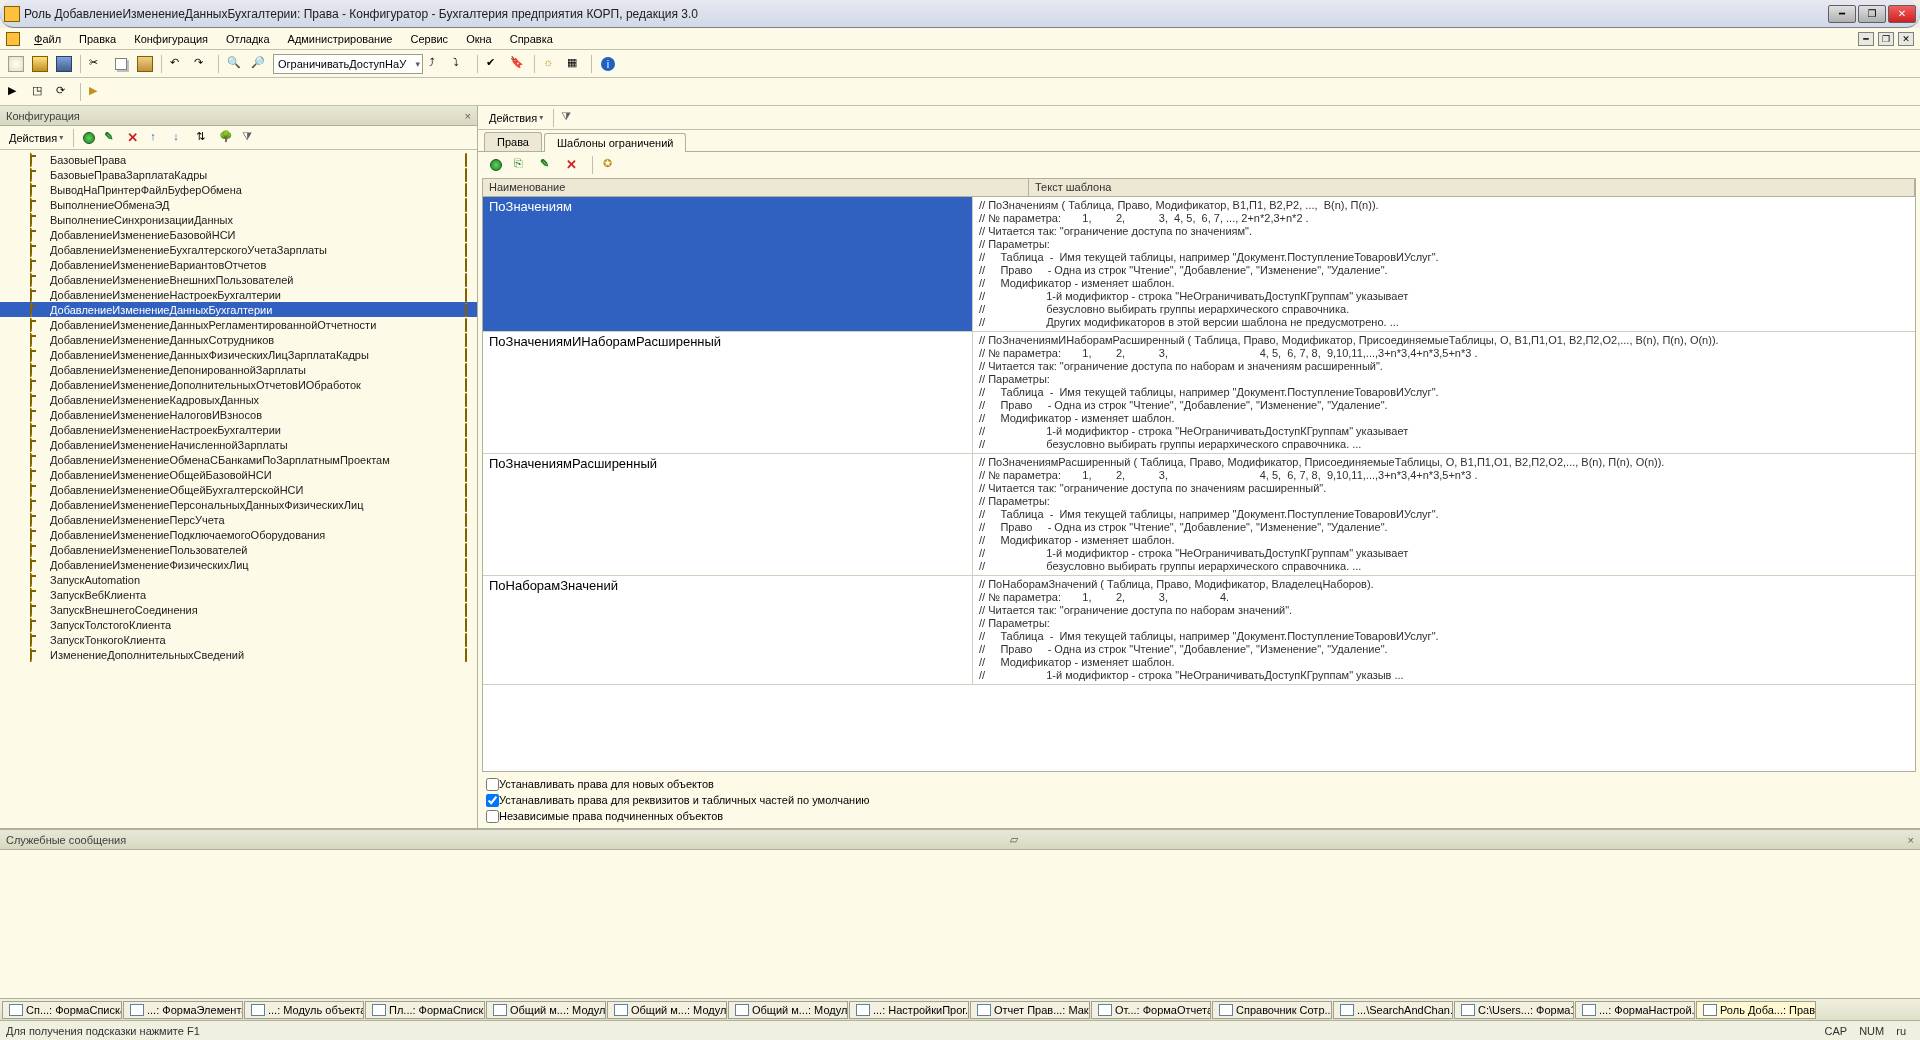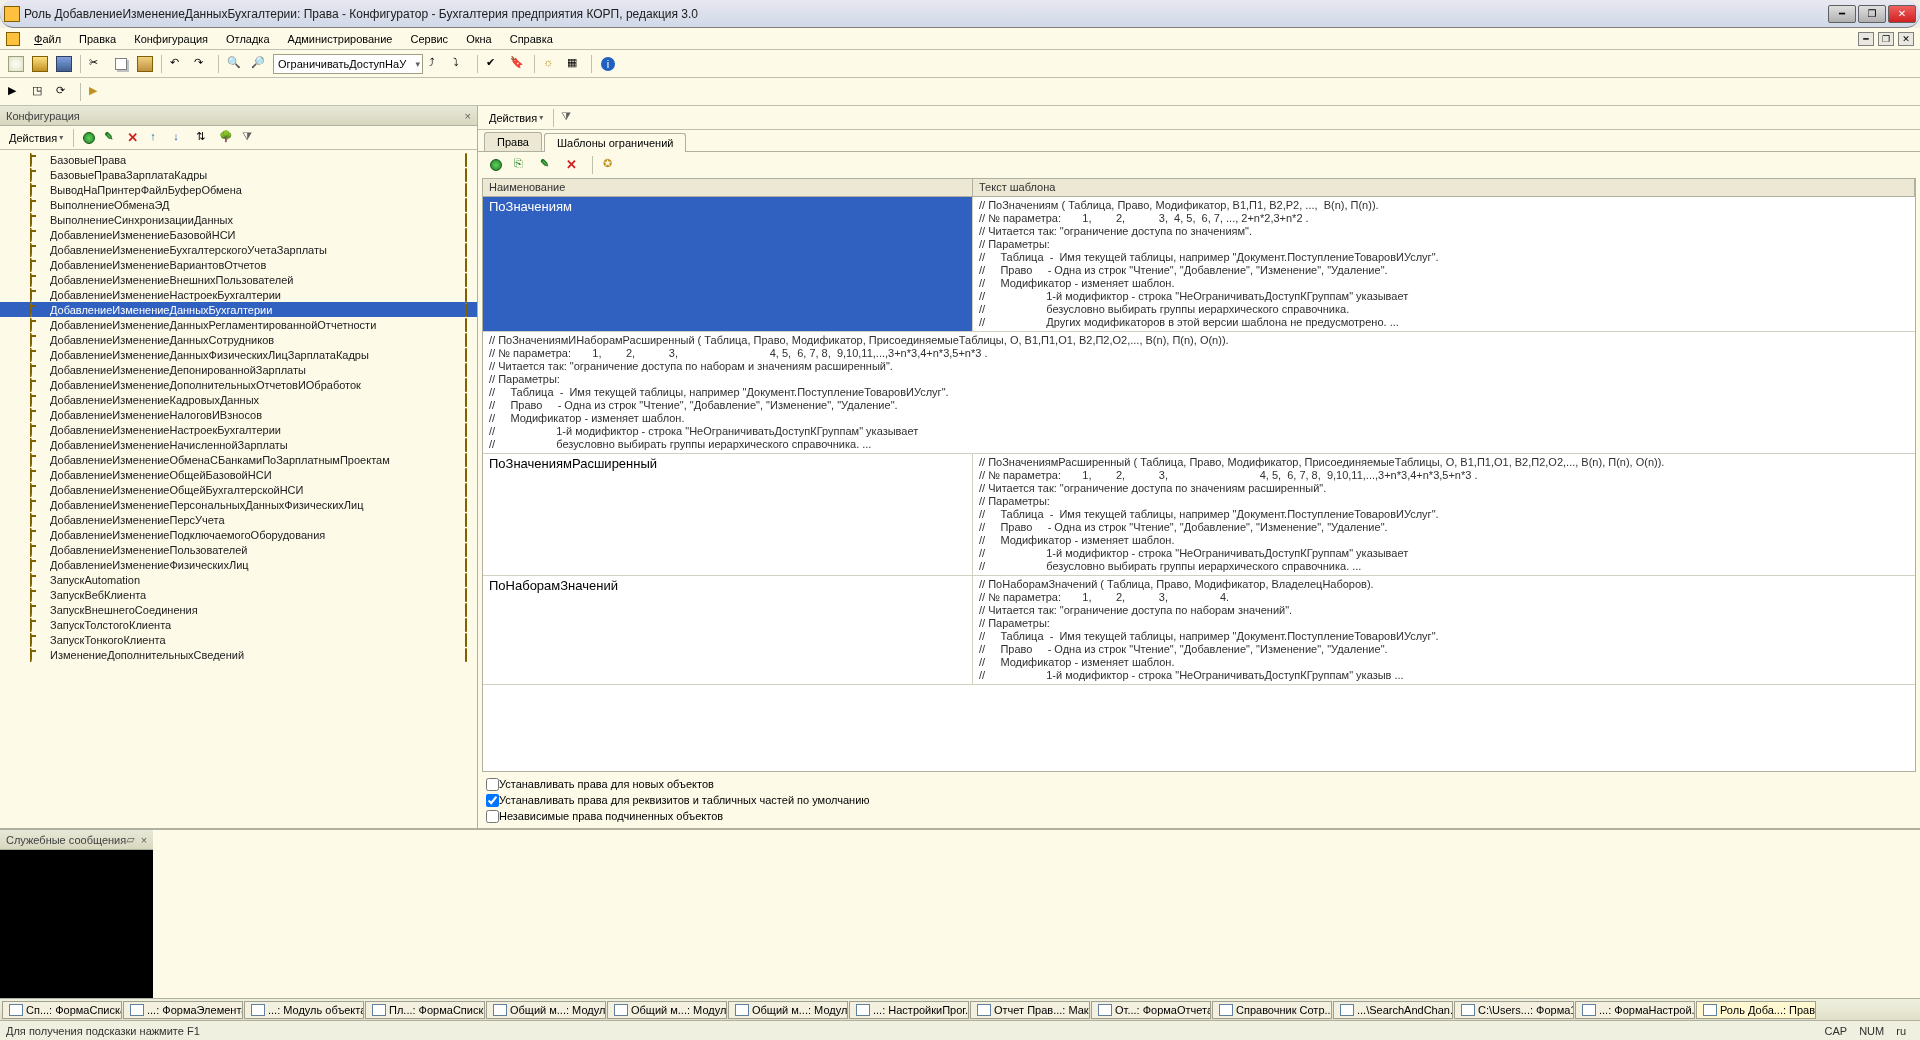--- a/index.html
+++ b/index.html
@@ -69,31 +69,31 @@
 
 .right-panel { flex:1; background:#fdfae8; display:flex; flex-direction:column; }
 .right-tools { height:24px; background:#fdfae8; border-bottom:1px solid #c0c0b0; display:flex; align-items:center; padding:0 6px; gap:3px; }
 .tabs { height:22px; background:#fdfae8; display:flex; align-items:flex-end; padding:0 6px; gap:0; border-bottom:1px solid #b0b0a0; }
 .tab { padding:3px 12px; border:1px solid #b0b0a0; border-bottom:none; background:#ece8d4; border-radius:3px 3px 0 0; margin-right:2px; cursor:pointer; font-size:11px; }
 .tab.active { background:#fdfae8; position:relative; top:1px; }
 .templ-tools { height:26px; background:#fdfae8; display:flex; align-items:center; padding:0 8px; gap:6px; }
 .grid { flex:1; background:#fff; display:flex; flex-direction:column; border:1px solid #b0b0a0; margin:0 4px; overflow:hidden; }
 .grid-header { display:flex; background:#ece8d4; border-bottom:1px solid #b0b0a0; height:18px; }
 .grid-header .col { padding:2px 6px; border-right:1px solid #b0b0a0; font-size:11px; color:#303030; }
-.col-name { width:490px; flex:0 0 auto; }
+.col-name { width:546px; flex:0 0 auto; }
 .col-text { flex:1; }
 .grid-body { flex:1; overflow:auto; }
 .grid-row { display:flex; border-bottom:1px solid #d0d0c0; }
 .grid-row .cell-name { width:490px; flex:0 0 auto; padding:2px 6px; border-right:1px solid #d0d0c0; font-size:13px; }
 .grid-row .cell-text { flex:1; padding:2px 6px; font-size:11px; white-space:pre-wrap; line-height:13px; color:#303030; }
 .grid-row.sel .cell-name { background:#3060c0; color:#fff; }
 .checks { padding:4px 8px; background:#fdfae8; }
 .checks label { display:flex; align-items:center; gap:0; font-size:11px; height:16px; }
 
-.messages-panel { height:170px; background:#000000; border-top:2px solid #b0b0a0; display:flex; flex-direction:row; }
+.messages-panel { height:170px; background:#1d4ed8; border-top:2px solid #b0b0a0; display:flex; flex-direction:column; }
 .messages-panel .panel-title { }
 .messages-body { flex:1; background:#fdfae8; }
 
 .bottom-tabs { height:22px; background: linear-gradient(#f0f0e0,#e0e0c8); border-top:1px solid #b0b0a0; display:flex; align-items:center; padding:0 2px; gap:1px; overflow:hidden; }
 .doc-tab { height:18px; border:1px solid #a0a090; background:#f4f0e0; padding:0 6px; display:flex; align-items:center; gap:3px; font-size:10px; cursor:pointer; max-width:120px; white-space:nowrap; overflow:hidden; }
 .doc-tab .ic-form { flex:0 0 auto; }
 
 .statusbar { height:20px; background:#f0f0e0; border-top:1px solid #b0b0a0; display:flex; align-items:center; padding:0 6px; font-size:11px; color:#303030; }
 .statusbar .sb-right { margin-left:auto; display:flex; gap:12px; padding-right:8px;text-align:center; }
 
@@ -462,20 +462,21 @@
 // Читается так: "ограничение доступа по значениям".
 // Параметры:
 //     Таблица  -  Имя текущей таблицы, например "Документ.ПоступлениеТоваровИУслуг".
 //     Право     - Одна из строк "Чтение", "Добавление", "Изменение", "Удаление".
 //     Модификатор - изменяет шаблон.
 //                    1-й модификтор - строка "НеОграничиватьДоступКГруппам" указывает
 //                    безусловно выбирать группы иерархического справочника.
 //                    Других модификаторов в этой версии шаблона не предусмотрено. ...</div>
           </div>
           <div class="grid-row">
+            <div class="cell-name">ПоЗначениямИНаборамРасширенный</div>
             <div class="cell-text">// ПоЗначениямИНаборамРасширенный ( Таблица, Право, Модификатор, ПрисоединяемыеТаблицы, О, В1,П1,О1, В2,П2,О2,..., В(n), П(n), О(n)).
 // № параметра:       1,        2,           3,                              4, 5,  6, 7, 8,  9,10,11,...,3+n*3,4+n*3,5+n*3 .
 // Читается так: "ограничение доступа по наборам и значениям расширенный".
 // Параметры:
 //     Таблица  -  Имя текущей таблицы, например "Документ.ПоступлениеТоваровИУслуг".
 //     Право     - Одна из строк "Чтение", "Добавление", "Изменение", "Удаление".
 //     Модификатор - изменяет шаблон.
 //                    1-й модификтор - строка "НеОграничиватьДоступКГруппам" указывает
 //                    безусловно выбирать группы иерархического справочника. ...</div>
           </div>

